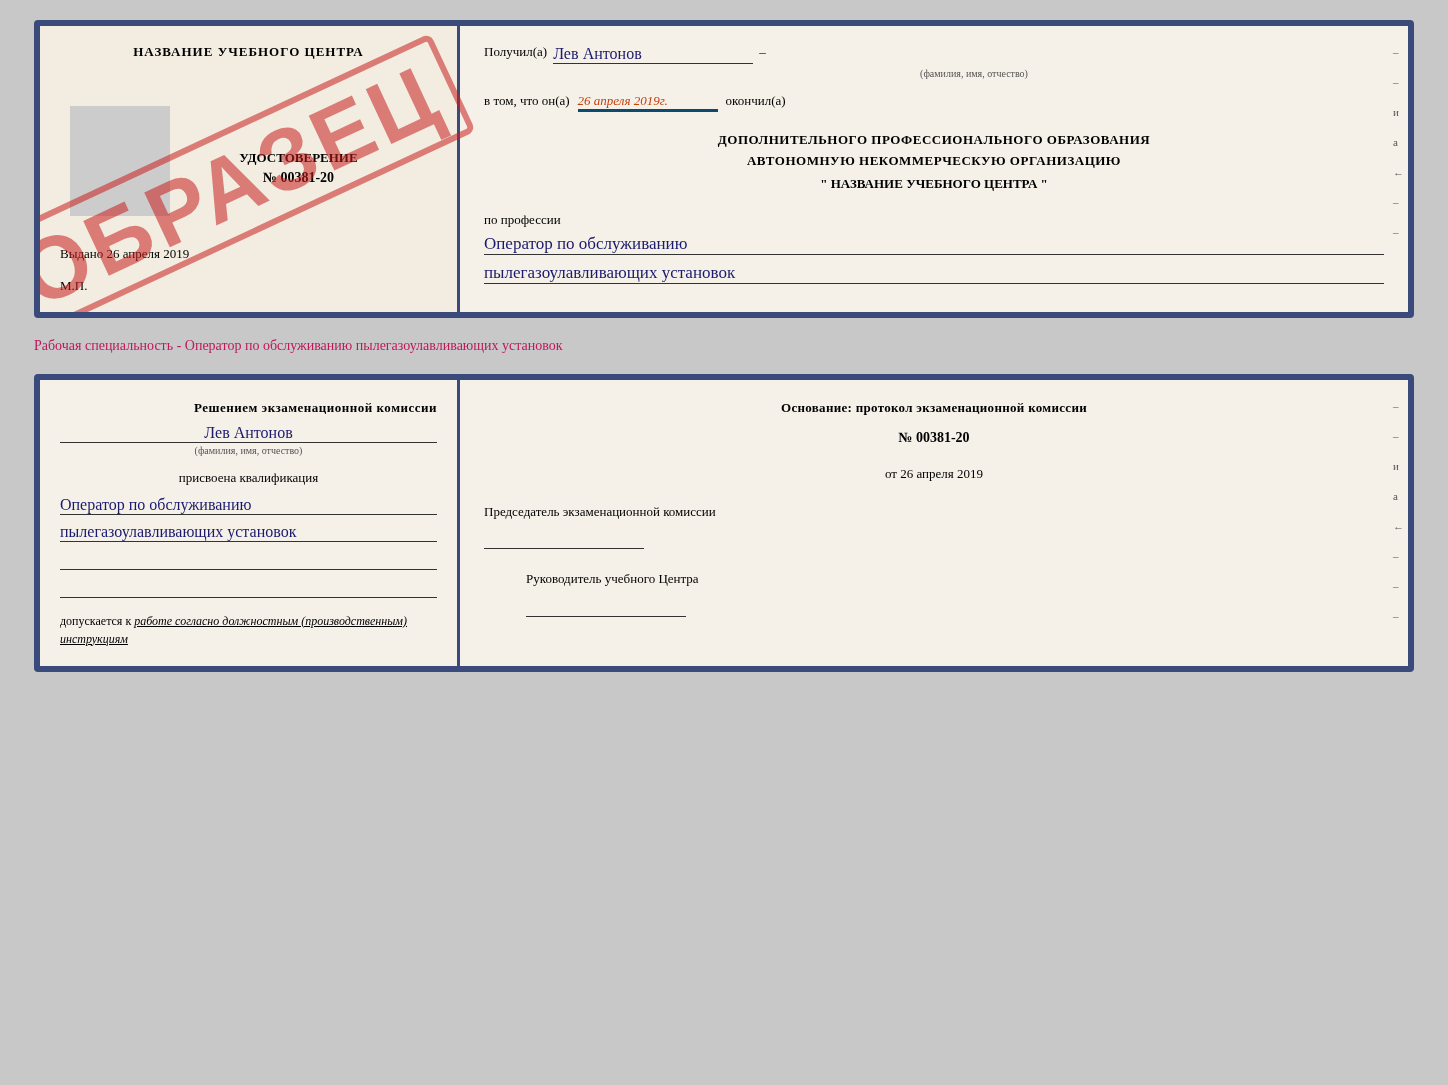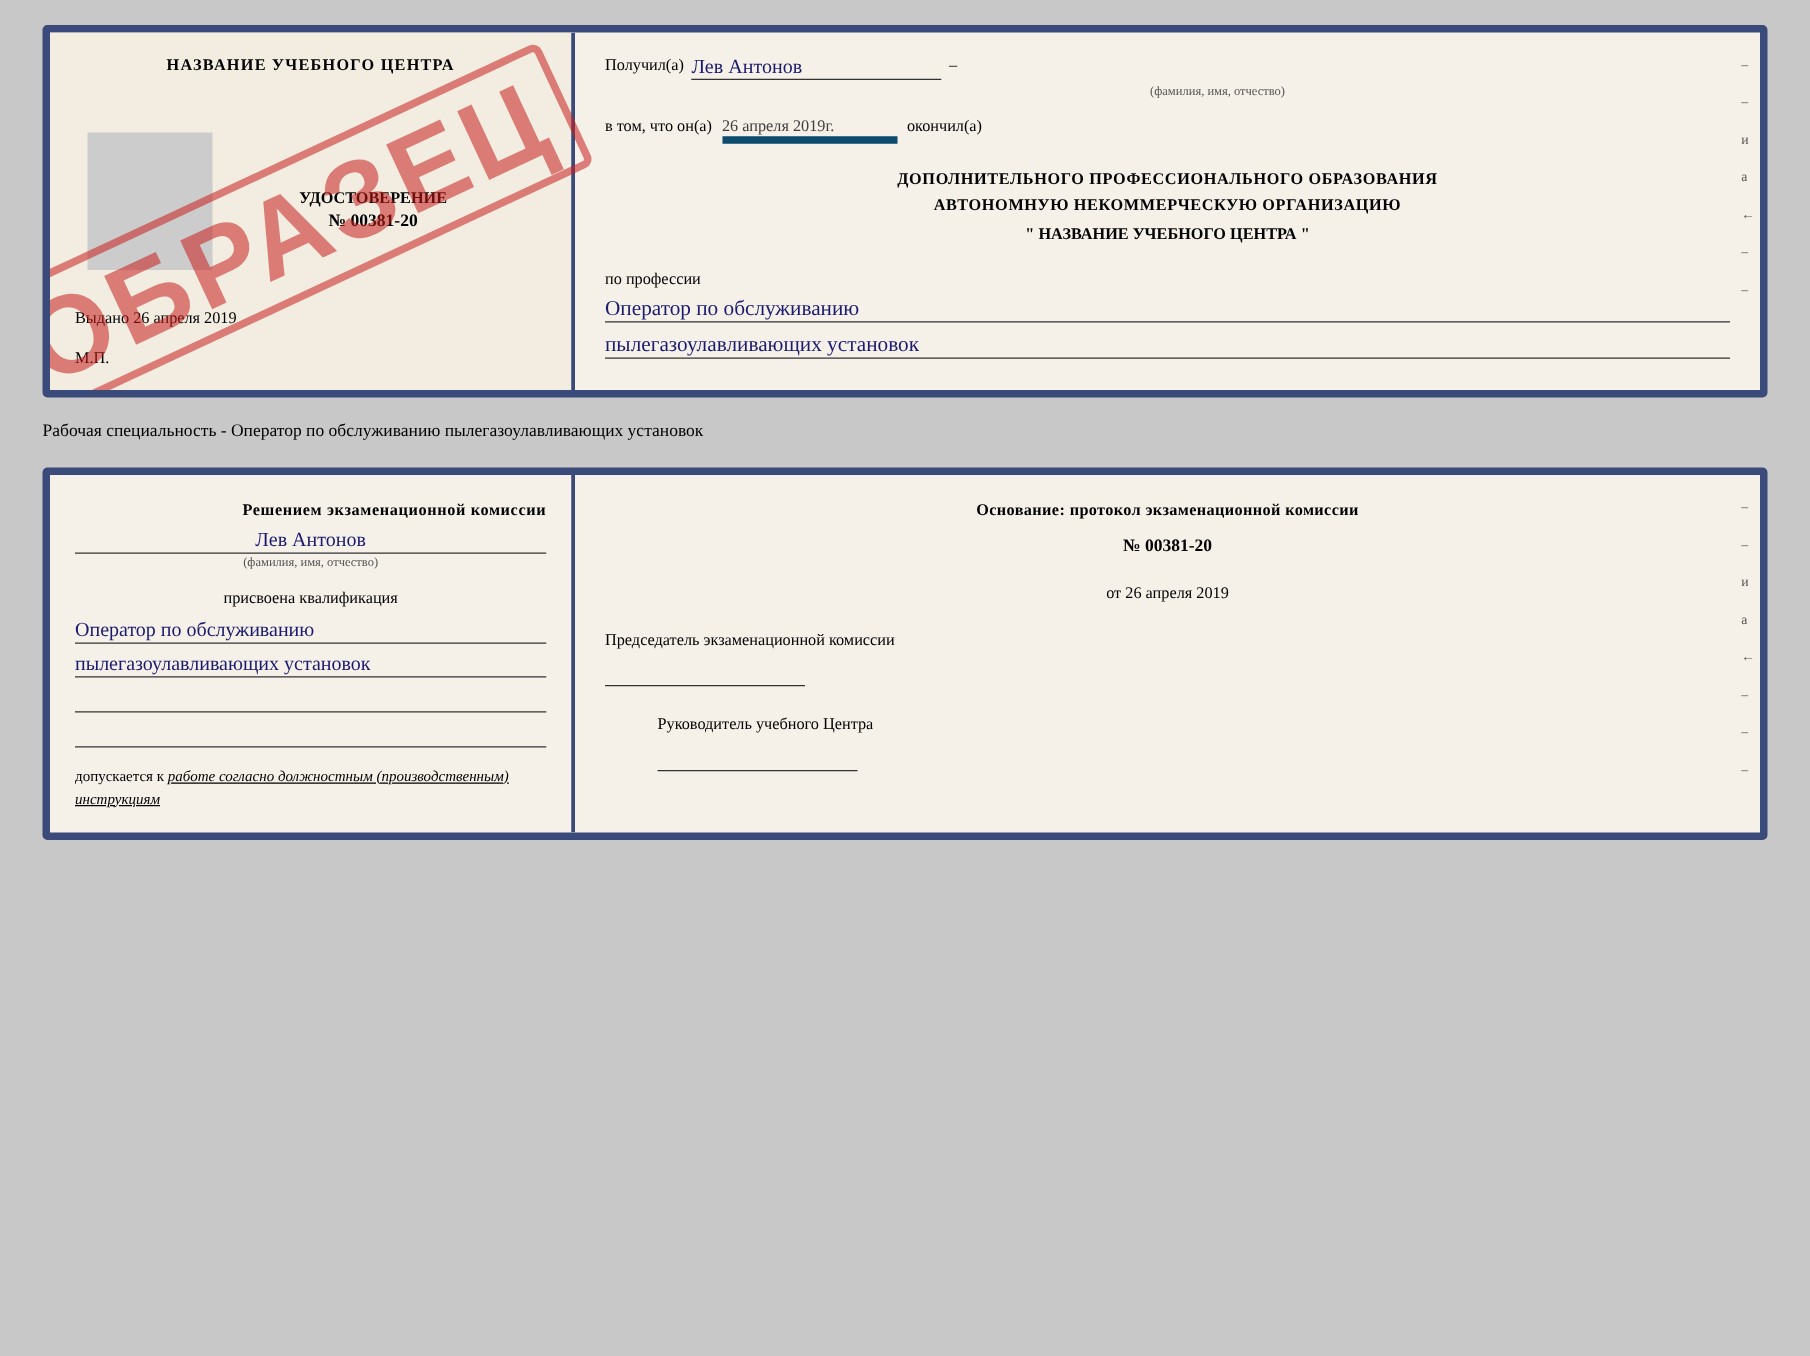--- a/index.html
+++ b/index.html
@@ -143,24 +143,25 @@
 
     .vtom-line {
       font-size: 13px;
       margin-top: 14px;
       display: flex;
       align-items: baseline;
       gap: 8px;
     }
 
     .vtom-date {
-      border-bottom: 6px solid #0c4a6e;
+      font-style: italic;
+      border-bottom: 3px solid #0c4a6e;
       min-width: 140px;
       font-size: 13px;
-      color: #404040;
+      color: #c2410c;
     }
 
     .okonchill {
       font-size: 13px;
     }
 
     .org-block {
       margin-top: 18px;
       font-size: 13px;
       font-weight: bold;
@@ -194,21 +195,21 @@
       font-size: 17px;
       color: #1a1a6e;
       border-bottom: 1px solid #333;
       margin-top: 8px;
     }
 
     
     .separator-label {
       width: 1380px;
       font-size: 14px;
-      color: #000000;
+      color: #be185d;
       padding: 2px 0;
     }
 
     
     .bottom-left {
       width: 420px;
       border-right: 3px solid #3a4a7a;
       padding: 18px 20px;
       position: relative;
     }

